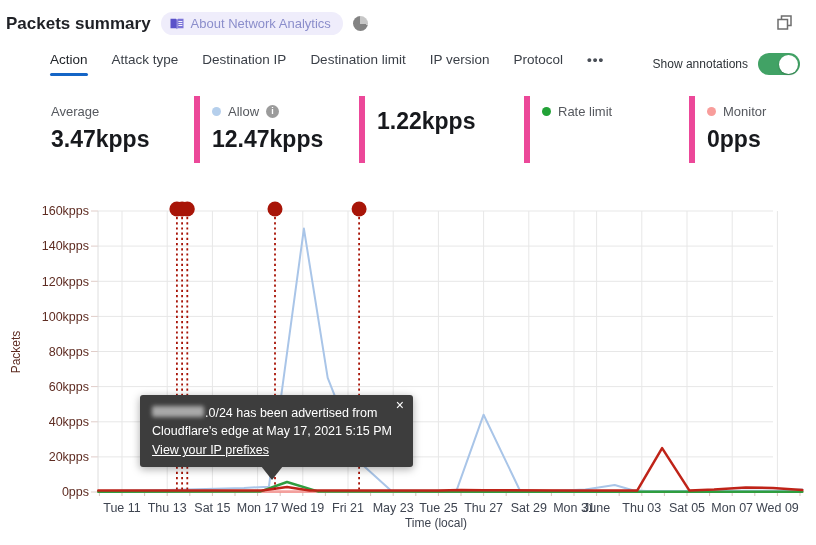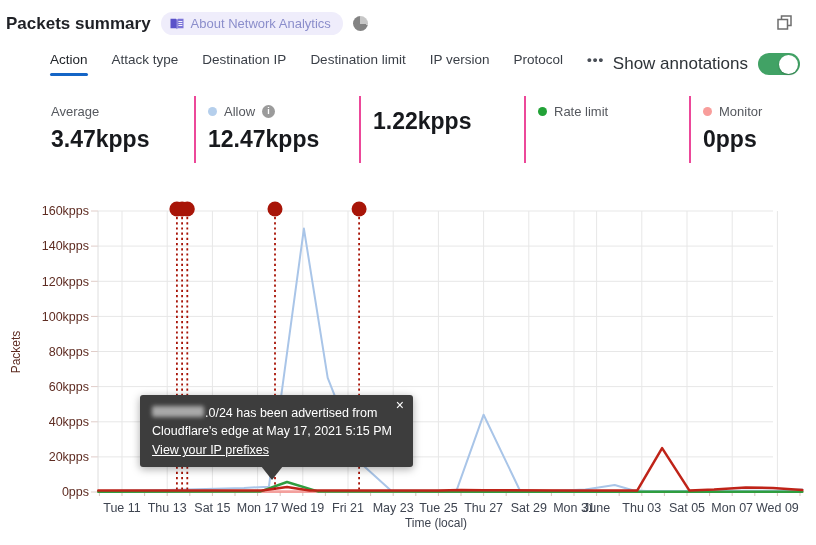--- a/index.html
+++ b/index.html
@@ -20,29 +20,29 @@
   
   .tabs-row { position: absolute; top: 52px; left: 10px; right: 16px;
     display: flex; align-items: center; justify-content: space-between; margin-left: 40px; }
   .tabs { display: flex; gap: 24px; align-items: center; }
   .tab { position: relative; font-size: 13.5px; color: #3a3f47; padding-bottom: 9px; cursor: pointer; white-space: nowrap; }
   .tab.active { color: #22252a; }
   .tab.active::after { content: ""; position: absolute; left: 0; right: 0; bottom: 0;
     height: 3px; background: #1465c6; border-radius: 2px; }
   .tab-more { letter-spacing: 1px; font-weight: 700; color: #4a4f57; }
   .toggle-wrap { display: flex; align-items: center; gap: 10px; }
-  .toggle-label { font-size: 17px; color: #2e3338; }
+  .toggle-label { font-size: 12px; color: #2e3338; }
   .toggle { position: relative; width: 42px; height: 22px; border-radius: 11px;
     background: #41a265; cursor: pointer; }
   .toggle-knob { position: absolute; top: 1.5px; right: 2px; width: 19px; height: 19px;
     border-radius: 50%; background: #fff; box-shadow: 0 1px 2px rgba(0,0,0,.25); }
 
   
   .stats { position: absolute; top: 96px; left: 0; display: flex; }
-  .stat { width: 165px; padding: 6px 0 10px 12px; border-left: 2px solid #ec4899; }
+  .stat { width: 165px; padding: 6px 0 10px 12px; border-left: 6px solid #ec4899; }
   .stat:first-child { border-left: none; padding-left: 22px; margin-left: 29px; }
   .stat-head { display: flex; align-items: center; gap: 7px; height: 18px; }
   .stat-dot { width: 9px; height: 9px; border-radius: 50%; flex: 0 0 auto; }
   .stat-label { font-size: 13px; color: #55585e; }
   .info-icon { width: 13px; height: 13px; border-radius: 50%; background: #9b9b9b;
     color: #fff; font-size: 9px; line-height: 13px; text-align: center; font-weight: 700; cursor: pointer; }
   .stat-value { font-size: 23px; font-weight: 700; color: #17191d; margin-top: 6px; }
 
   
   .chart-svg { position: absolute; top: 190px; left: 0; }

